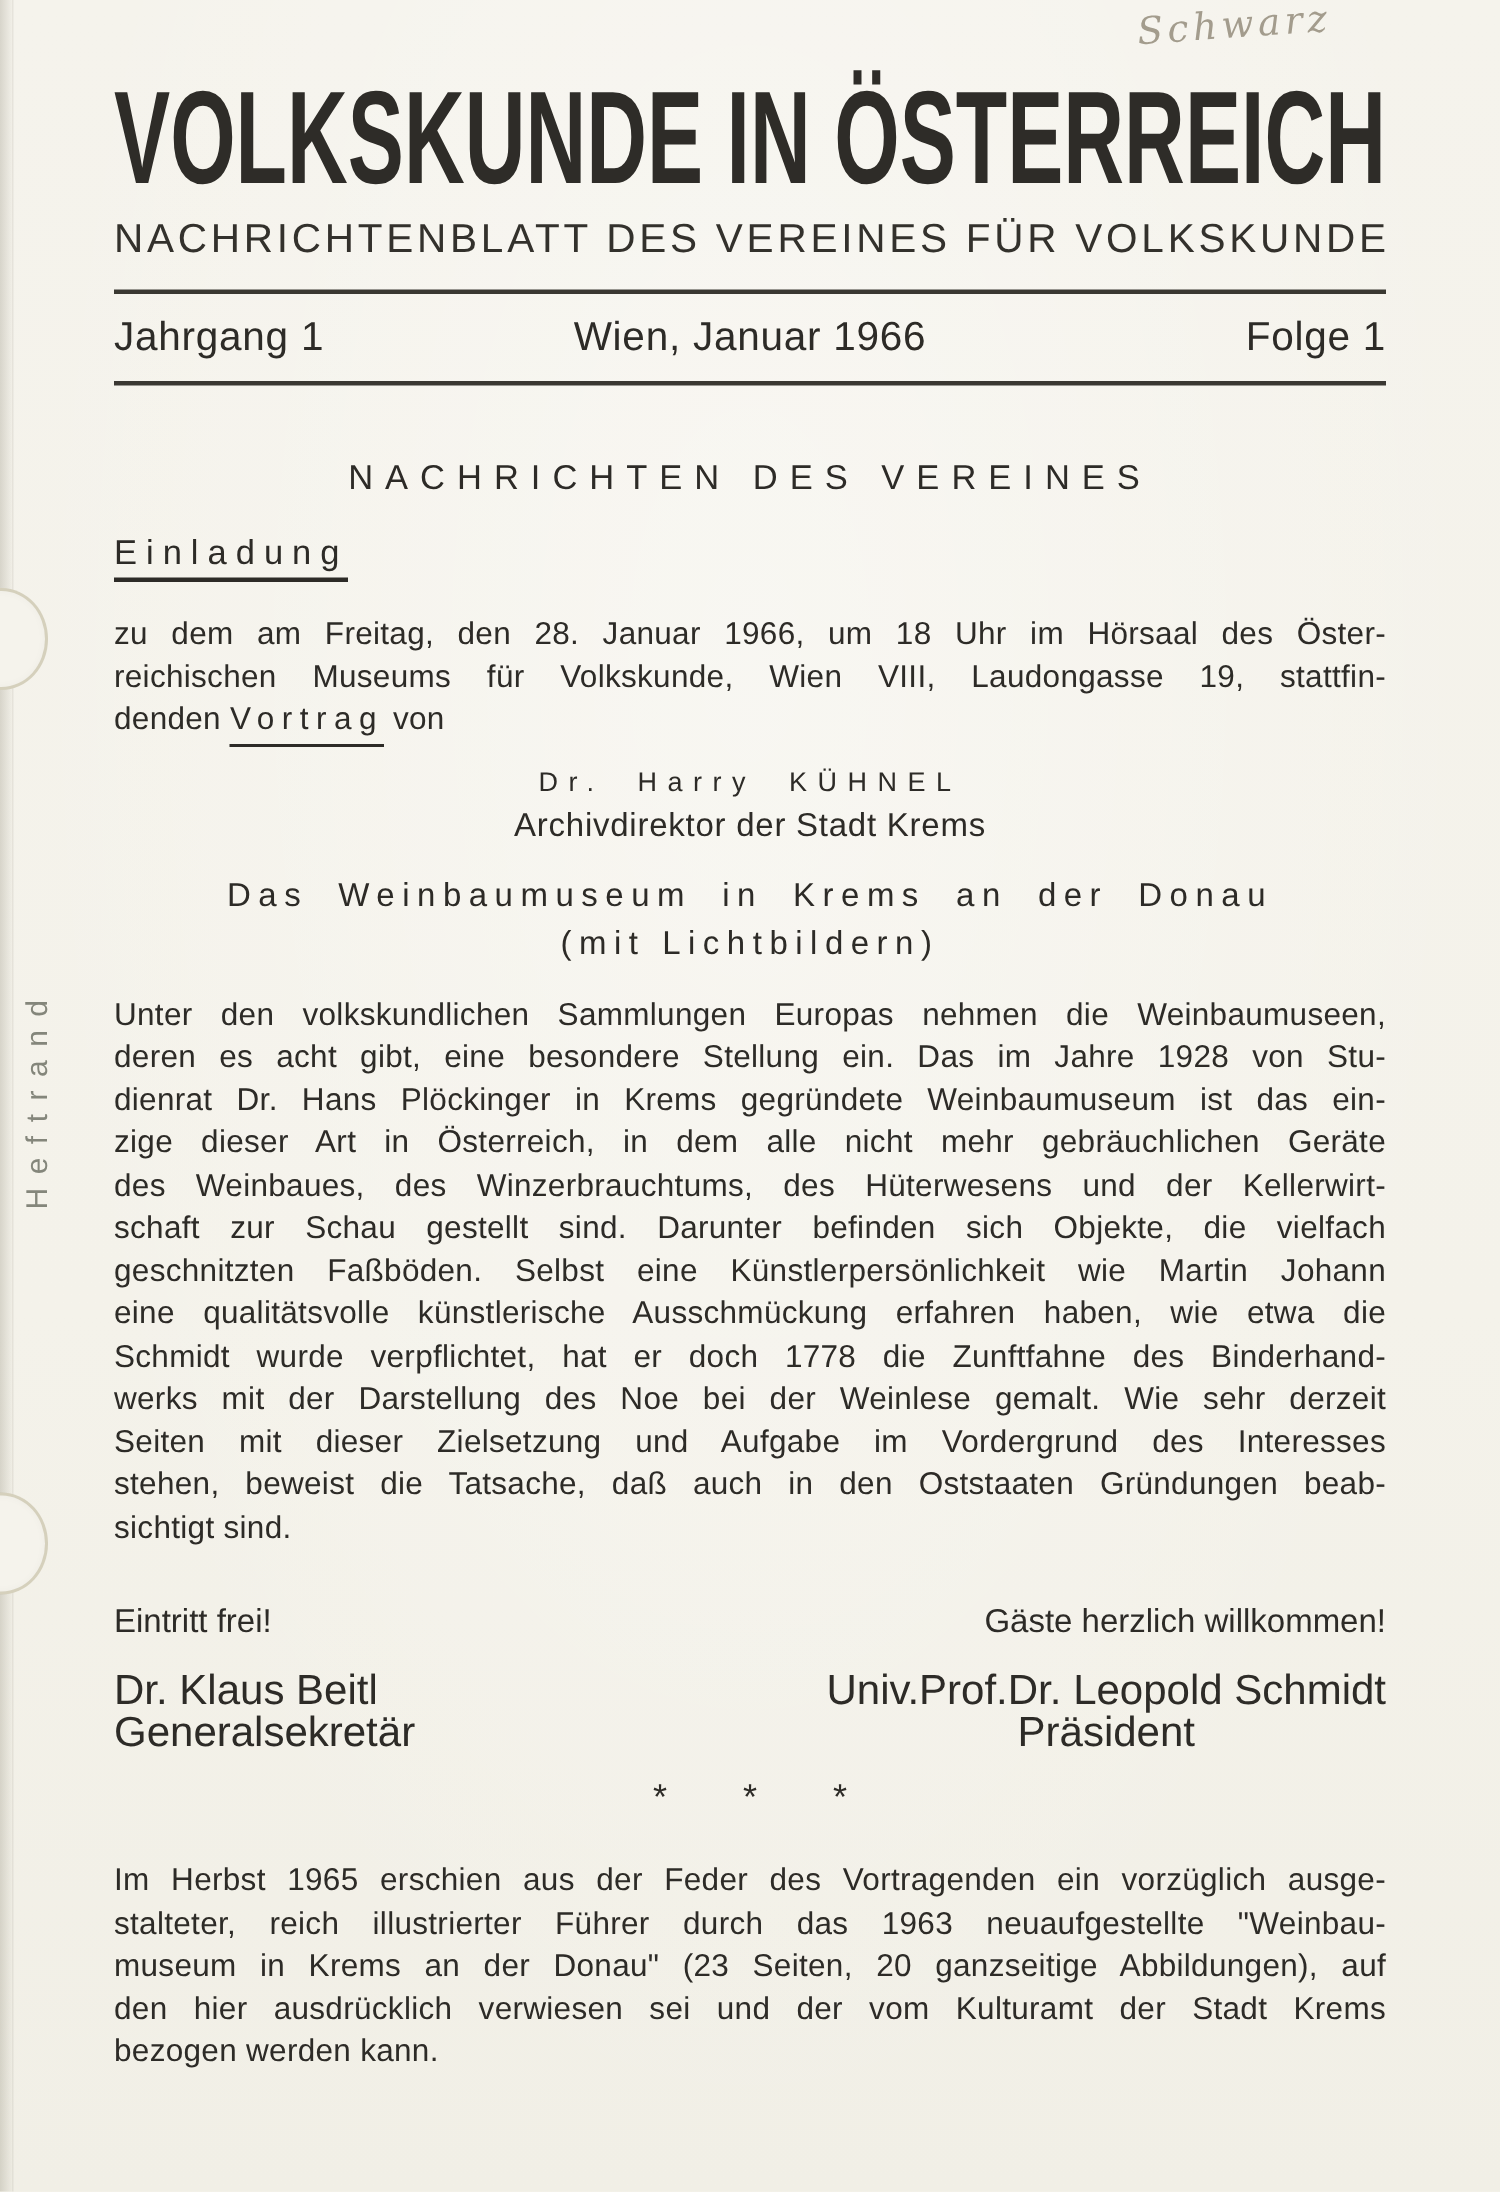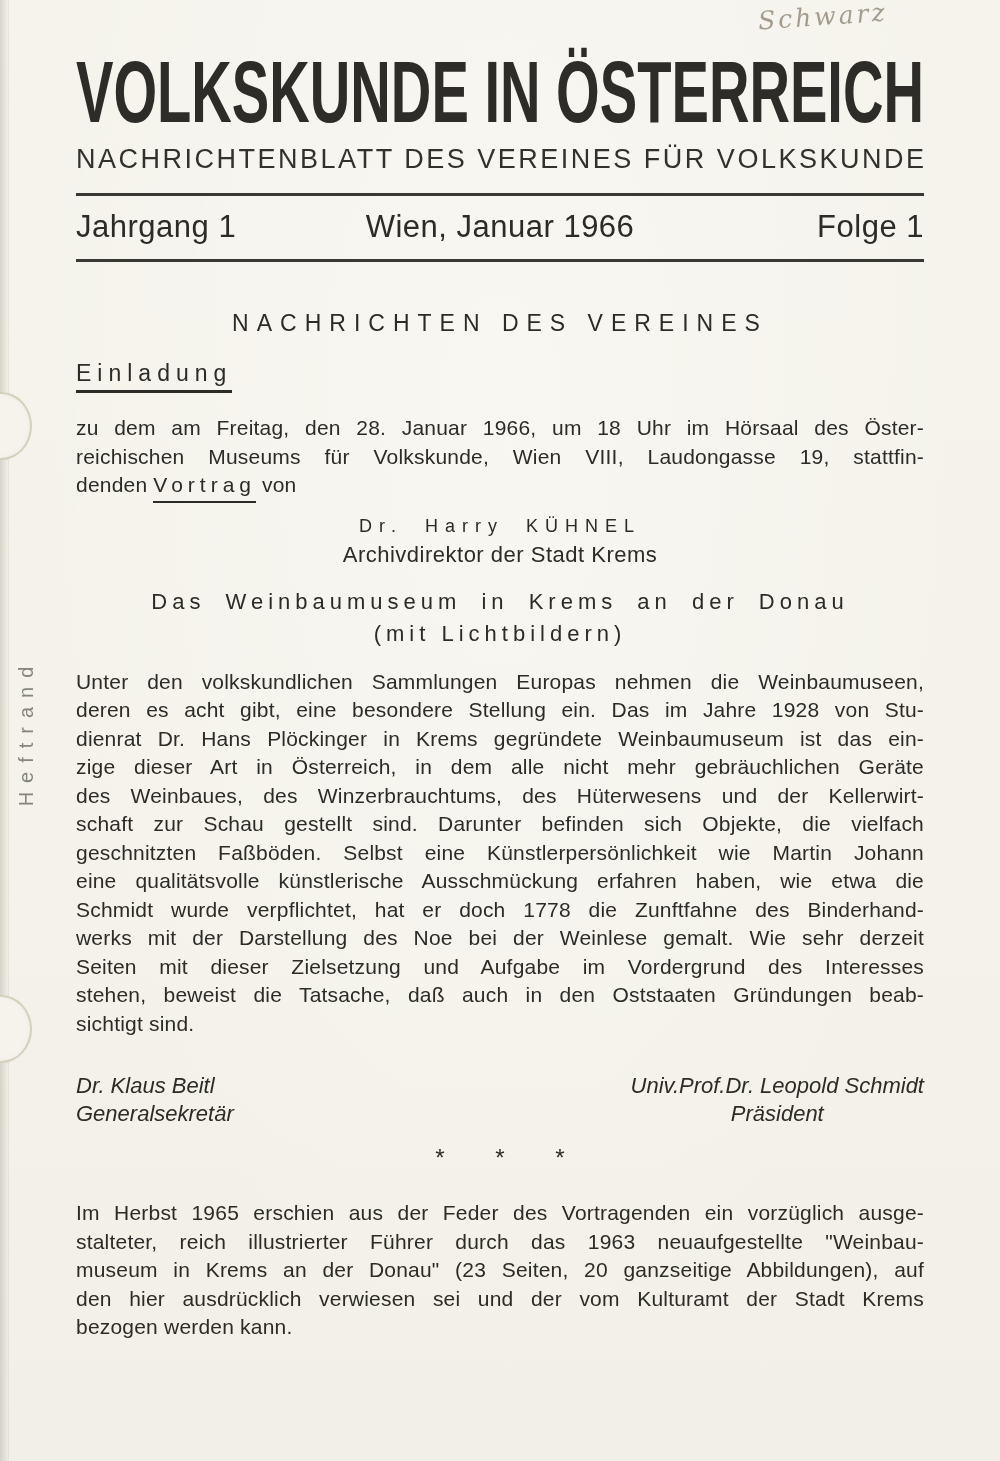--- a/index.html
+++ b/index.html
@@ -33,21 +33,21 @@
 
   .title-svg{display:block;margin-top:42px;}
   .title-svg text{font-family:"Liberation Sans",sans-serif;font-weight:bold;font-size:88px;fill:#2e2c28;}
   .subtitle-svg{display:block;margin-top:4px;}
   .subtitle-svg text{font-family:"Liberation Sans",sans-serif;font-size:27px;fill:#33312c;}
 
   .rule{border:none;border-top:3px solid #3a3832;margin:0;}
   .rule-1{margin-top:17px;}
   .rule-2{margin-top:0;}
   .issue-row{display:flex;justify-content:space-between;align-items:baseline;
-    font-size:31px;padding:13px 0 14px 0;letter-spacing:0.5px;}
+    font-size:27px;padding:13px 0 14px 0;letter-spacing:0.5px;}
   .issue-center{position:absolute;left:0;right:0;text-align:center;}
   .issue-row{position:relative;}
 
   .section-heading{margin-top:48px;text-align:center;font-size:23px;letter-spacing:8px;}
 
   .invitation-label-wrap{margin-top:23px;}
   .invitation-label{display:inline-block;font-size:23px;letter-spacing:6px;
     border-bottom:3px solid #2d2b27;padding-bottom:3px;}
 
   .para{margin-top:21px;font-size:21px;line-height:28.5px;letter-spacing:0.2px;}
@@ -56,21 +56,21 @@
   .emph-underline{display:inline-block;letter-spacing:5px;border-bottom:2px solid #2d2b27;padding-bottom:1px;margin:0 6px;}
 
   .speaker-name{margin-top:13px;text-align:center;font-size:18px;letter-spacing:7px;word-spacing:10px;}
   .speaker-role{margin-top:5px;text-align:center;font-size:22px;letter-spacing:0.5px;}
   .lecture-title{margin-top:21px;text-align:center;font-size:22px;letter-spacing:5px;word-spacing:9px;}
   .lecture-sub{margin-top:6px;text-align:center;font-size:22px;letter-spacing:5px;}
 
   .body-para{}
 
   .footer-row-1{margin-top:35px;display:flex;justify-content:space-between;font-size:22px;}
-  .footer-row-2{margin-top:34px;display:flex;justify-content:space-between;font-size:22px;align-items:flex-start;font-style:italic;}
+  .footer-row-2{margin-top:19px;display:flex;justify-content:space-between;font-size:28px;align-items:flex-start;}
   .sig-left div{line-height:28px;}
   .sig-right{display:inline-block;text-align:center;}
   .sig-right div{line-height:28px;}
   .stars{margin-top:16px;text-align:center;font-size:24px;word-spacing:44px;color:#2d2b27;}
 
   .postscript{margin-top:27px;}
 </style>
 </head>
 <body>
 
@@ -131,20 +131,24 @@
           <div class="jline">geschnitzten Faßböden. Selbst eine Künstlerpersönlichkeit wie Martin Johann</div>
           <div class="jline">eine qualitätsvolle künstlerische Ausschmückung erfahren haben, wie etwa die</div>
           <div class="jline">Schmidt wurde verpflichtet, hat er doch 1778 die Zunftfahne des Binderhand-</div>
           <div class="jline">werks mit der Darstellung des Noe bei der Weinlese gemalt. Wie sehr derzeit</div>
           <div class="jline">Seiten mit dieser Zielsetzung und Aufgabe im Vordergrund des Interesses</div>
           <div class="jline">stehen, beweist die Tatsache, daß auch in den Oststaaten Gründungen beab-</div>
         </div>
       <div class="plain-line">sichtigt sind.</div>
     </div>
 
+    <div class="footer-row-1">
+      <span>Eintritt frei!</span>
+      <span>Gäste herzlich willkommen!</span>
+    </div>
 
     <div class="footer-row-2">
       <div class="sig-left">
         <div>Dr. Klaus Beitl</div>
         <div>Generalsekretär</div>
       </div>
       <div class="sig-right">
         <div>Univ.Prof.Dr. Leopold Schmidt</div>
         <div>Präsident</div>
       </div>

